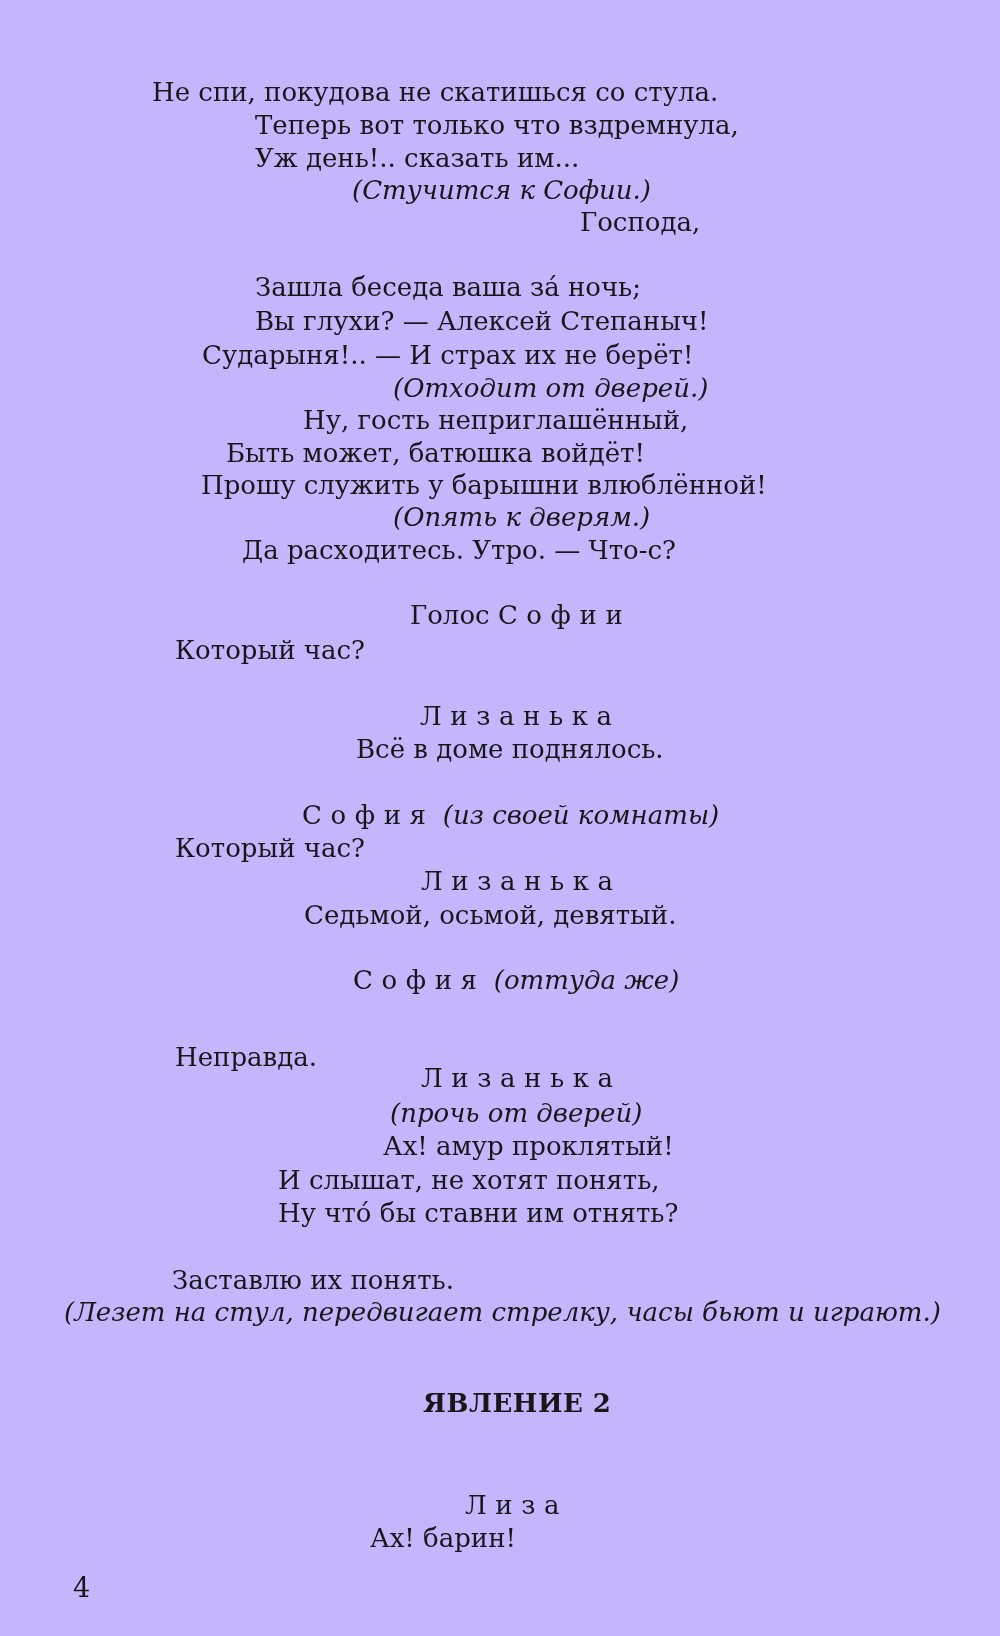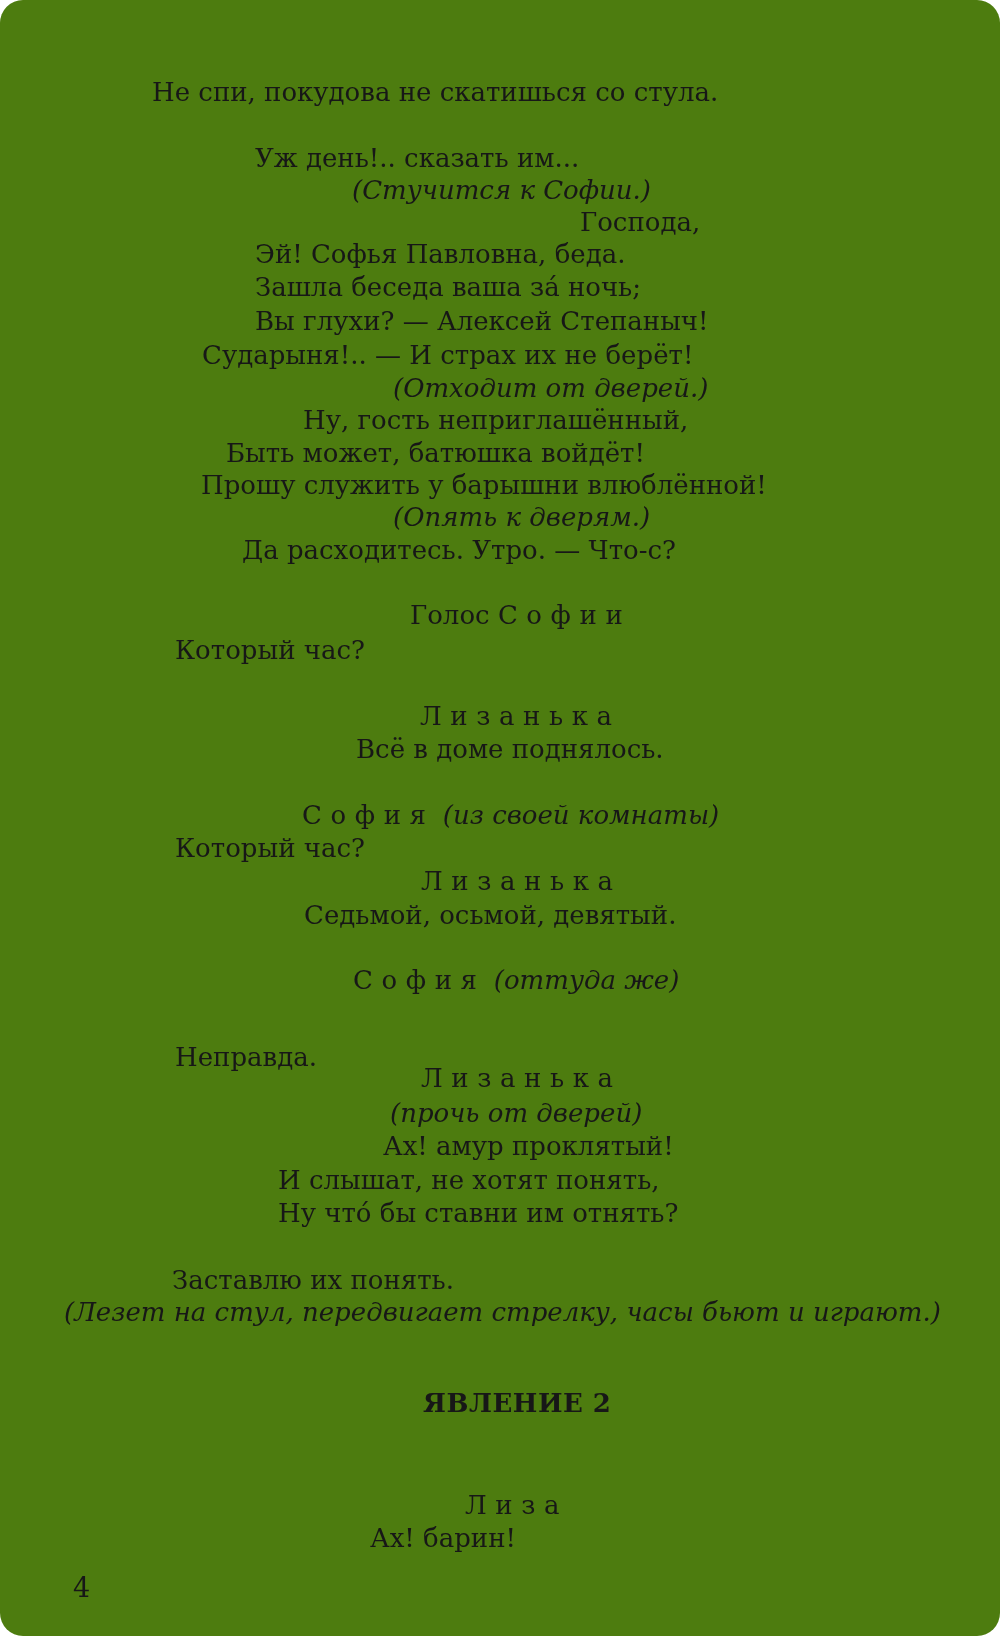--- a/index.html
+++ b/index.html
@@ -24,26 +24,26 @@
   }
   .normal { font-style: normal; }
   .italic { font-style: italic; }
   .bold   { font-weight: bold; letter-spacing: 0.02em; }
   .spaced { letter-spacing: 0.33em; word-spacing: 0.55em; }
   .pagenum { font-size: 27px; }
 </style>
 </head>
 <body>
 
-<div class="page" id="page" style="background: #4d7c0f; color: rgb(23, 23, 23); border-radius: 23px;">
+<div class="page" id="page" style="background: #c4b5fd; color: rgb(23, 23, 23);">
     <div class="line" style="left: 152px; top: 78px;"><span class="normal">Не спи, покудова не скатишься со стула.</span></div>
+    <div class="line" style="left: 255px; top: 111px;"><span class="normal">Теперь вот только что вздремнула,</span></div>
     <div class="line" style="left: 255px; top: 144px;"><span class="normal">Уж день!.. сказать им...</span></div>
     <div class="line" style="left: 352px; top: 176px;"><span class="italic">(Стучится к Софии.)</span></div>
     <div class="line" style="left: 580px; top: 208px;"><span class="normal">Господа,</span></div>
-    <div class="line" style="left: 255px; top: 240px;"><span class="normal">Эй! Софья Павловна, беда.</span></div>
     <div class="line" style="left: 255px; top: 273px;"><span class="normal">Зашла беседа ваша за́ ночь;</span></div>
     <div class="line" style="left: 255px; top: 307px;"><span class="normal">Вы глухи? — Алексей Степаныч!</span></div>
     <div class="line" style="left: 202px; top: 341px;"><span class="normal">Сударыня!.. — И страх их не берёт!</span></div>
     <div class="line" style="left: 393px; top: 374px;"><span class="italic">(Отходит от дверей.)</span></div>
     <div class="line" style="left: 226px; top: 439px;"><span class="normal">Быть может, батюшка войдёт!</span></div>
     <div class="line" style="left: 303px; top: 406px;"><span class="normal">Ну, гость неприглашённый,</span></div>
     <div class="line" style="left: 201px; top: 471px;"><span class="normal">Прошу служить у барышни влюблённой!</span></div>
     <div class="line" style="left: 393px; top: 503px;"><span class="italic">(Опять к дверям.)</span></div>
     <div class="line" style="left: 242px; top: 536px;"><span class="normal">Да расходитесь. Утро. — Что-с?</span></div>
     <div class="line" style="left: 410px; top: 601px;"><span class="normal">Голос </span><span class="spaced">Софии</span></div>

